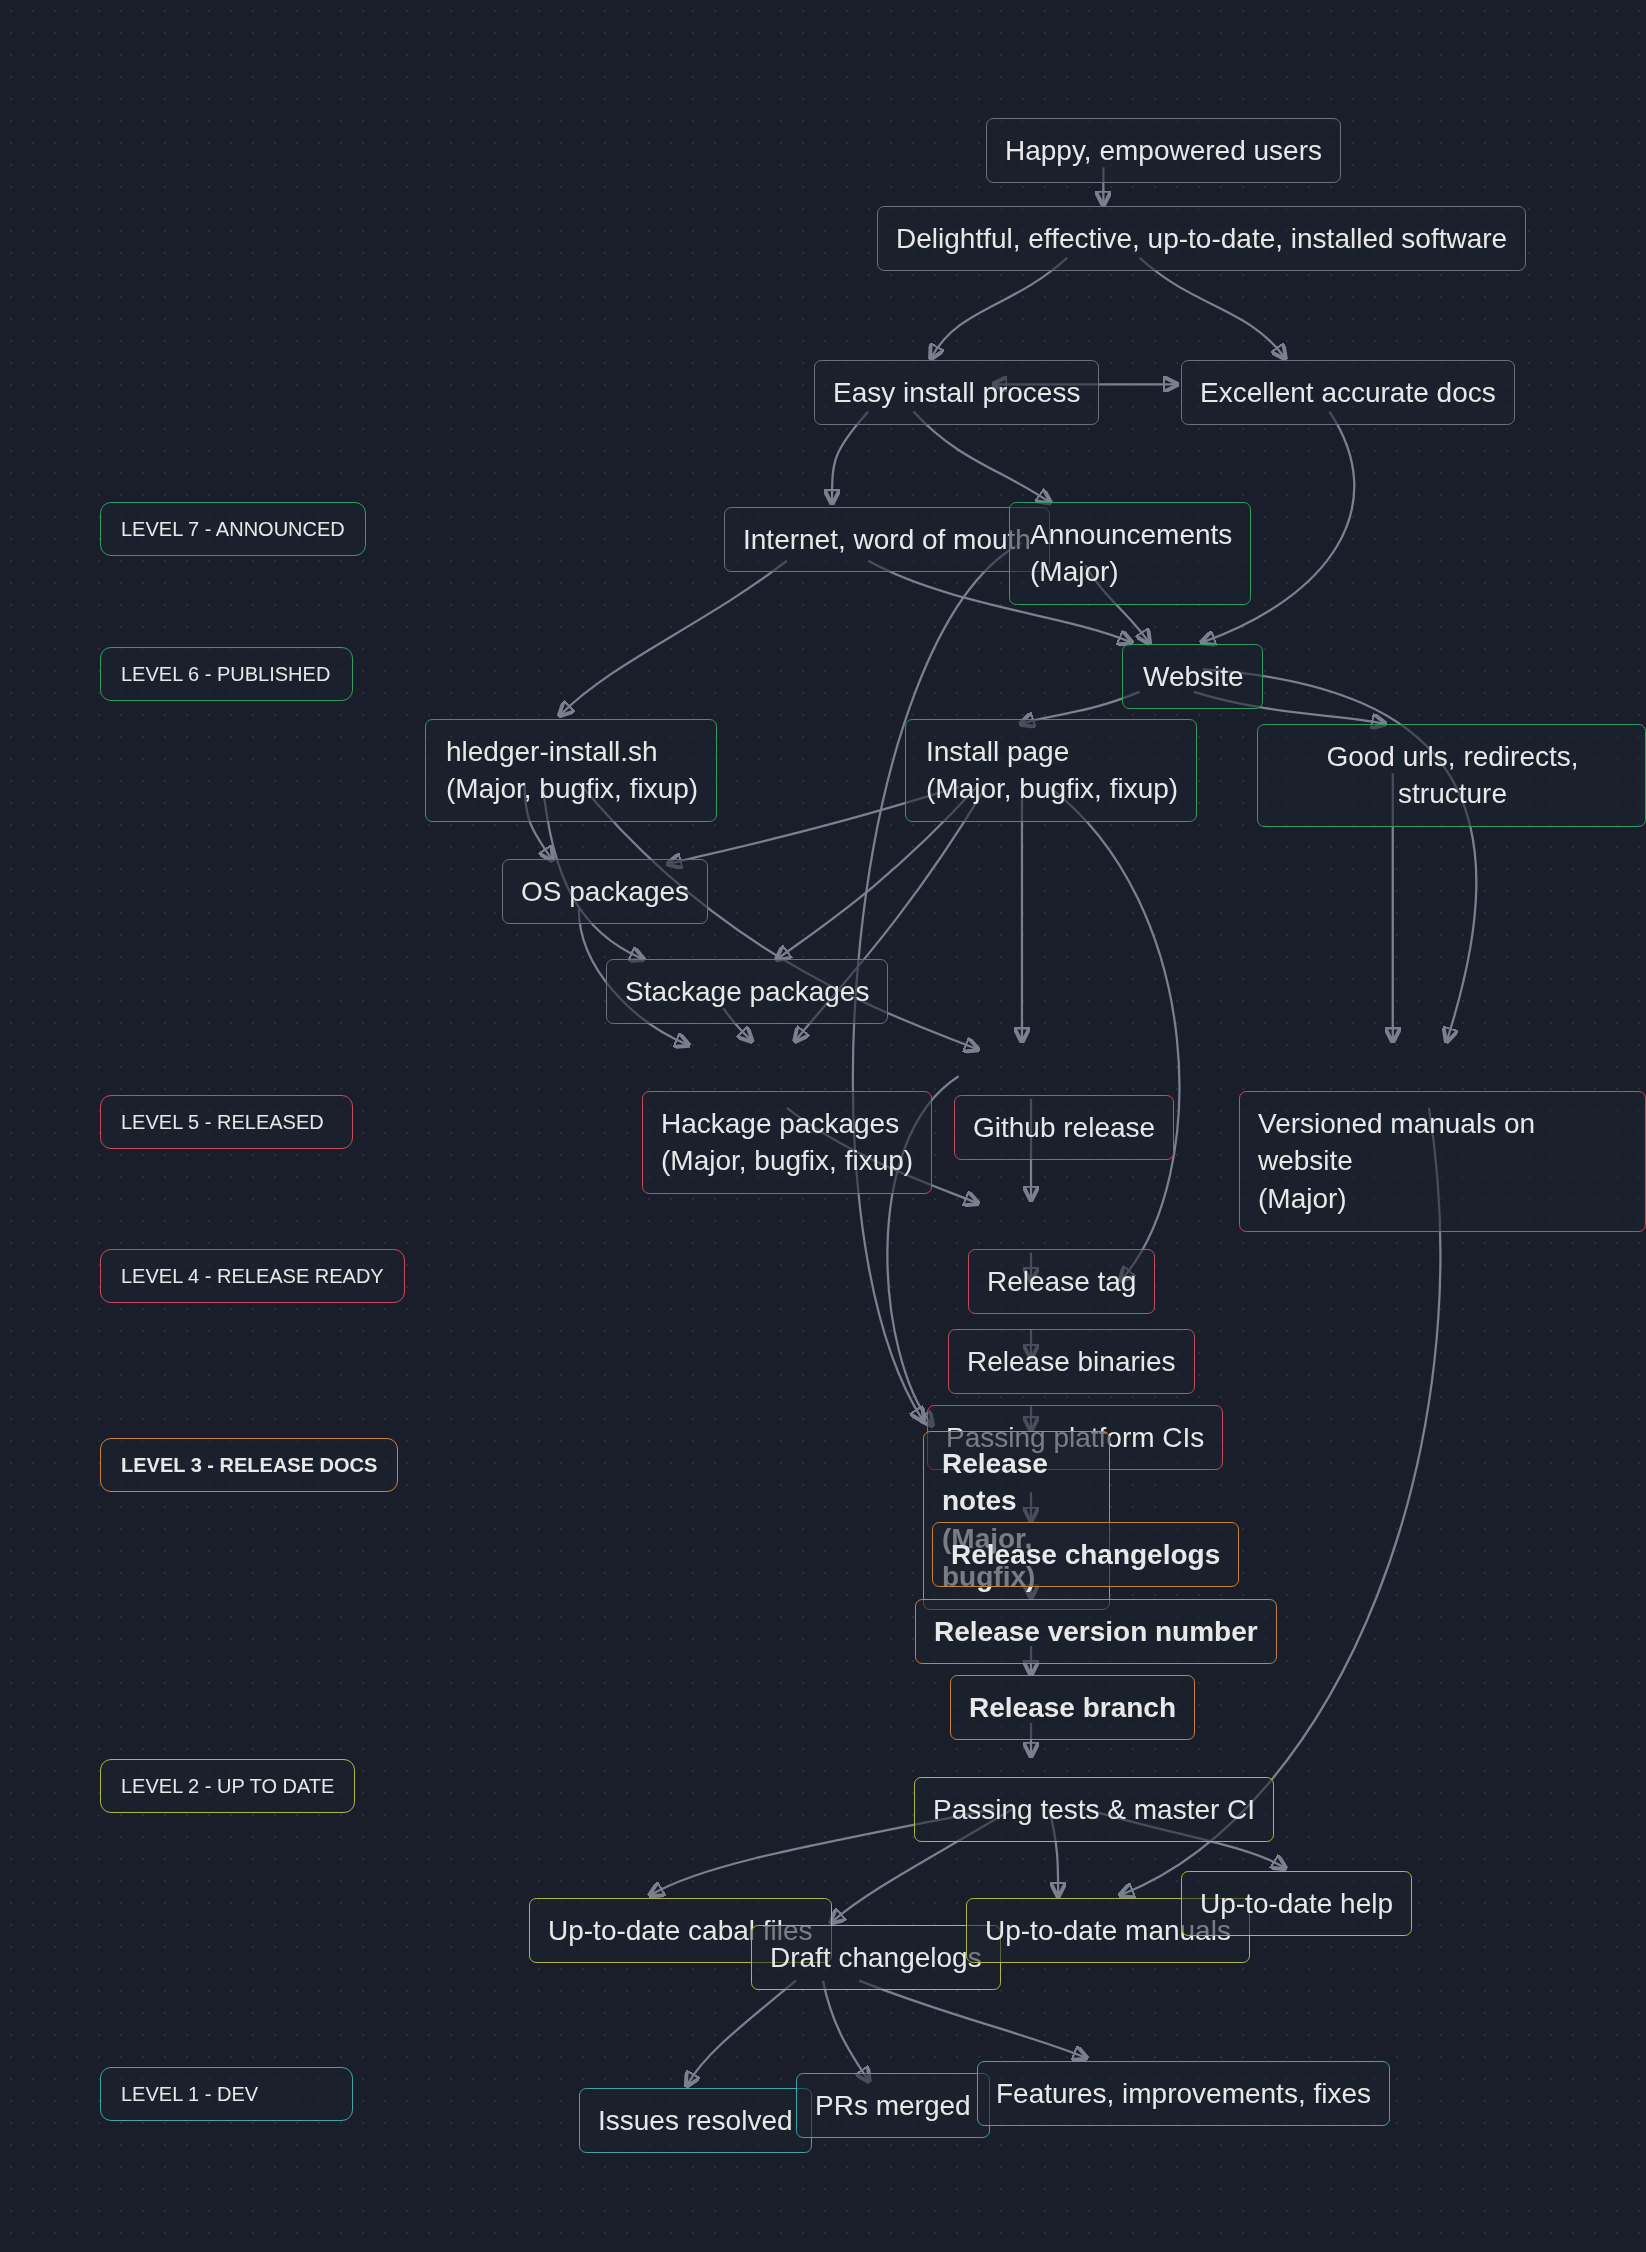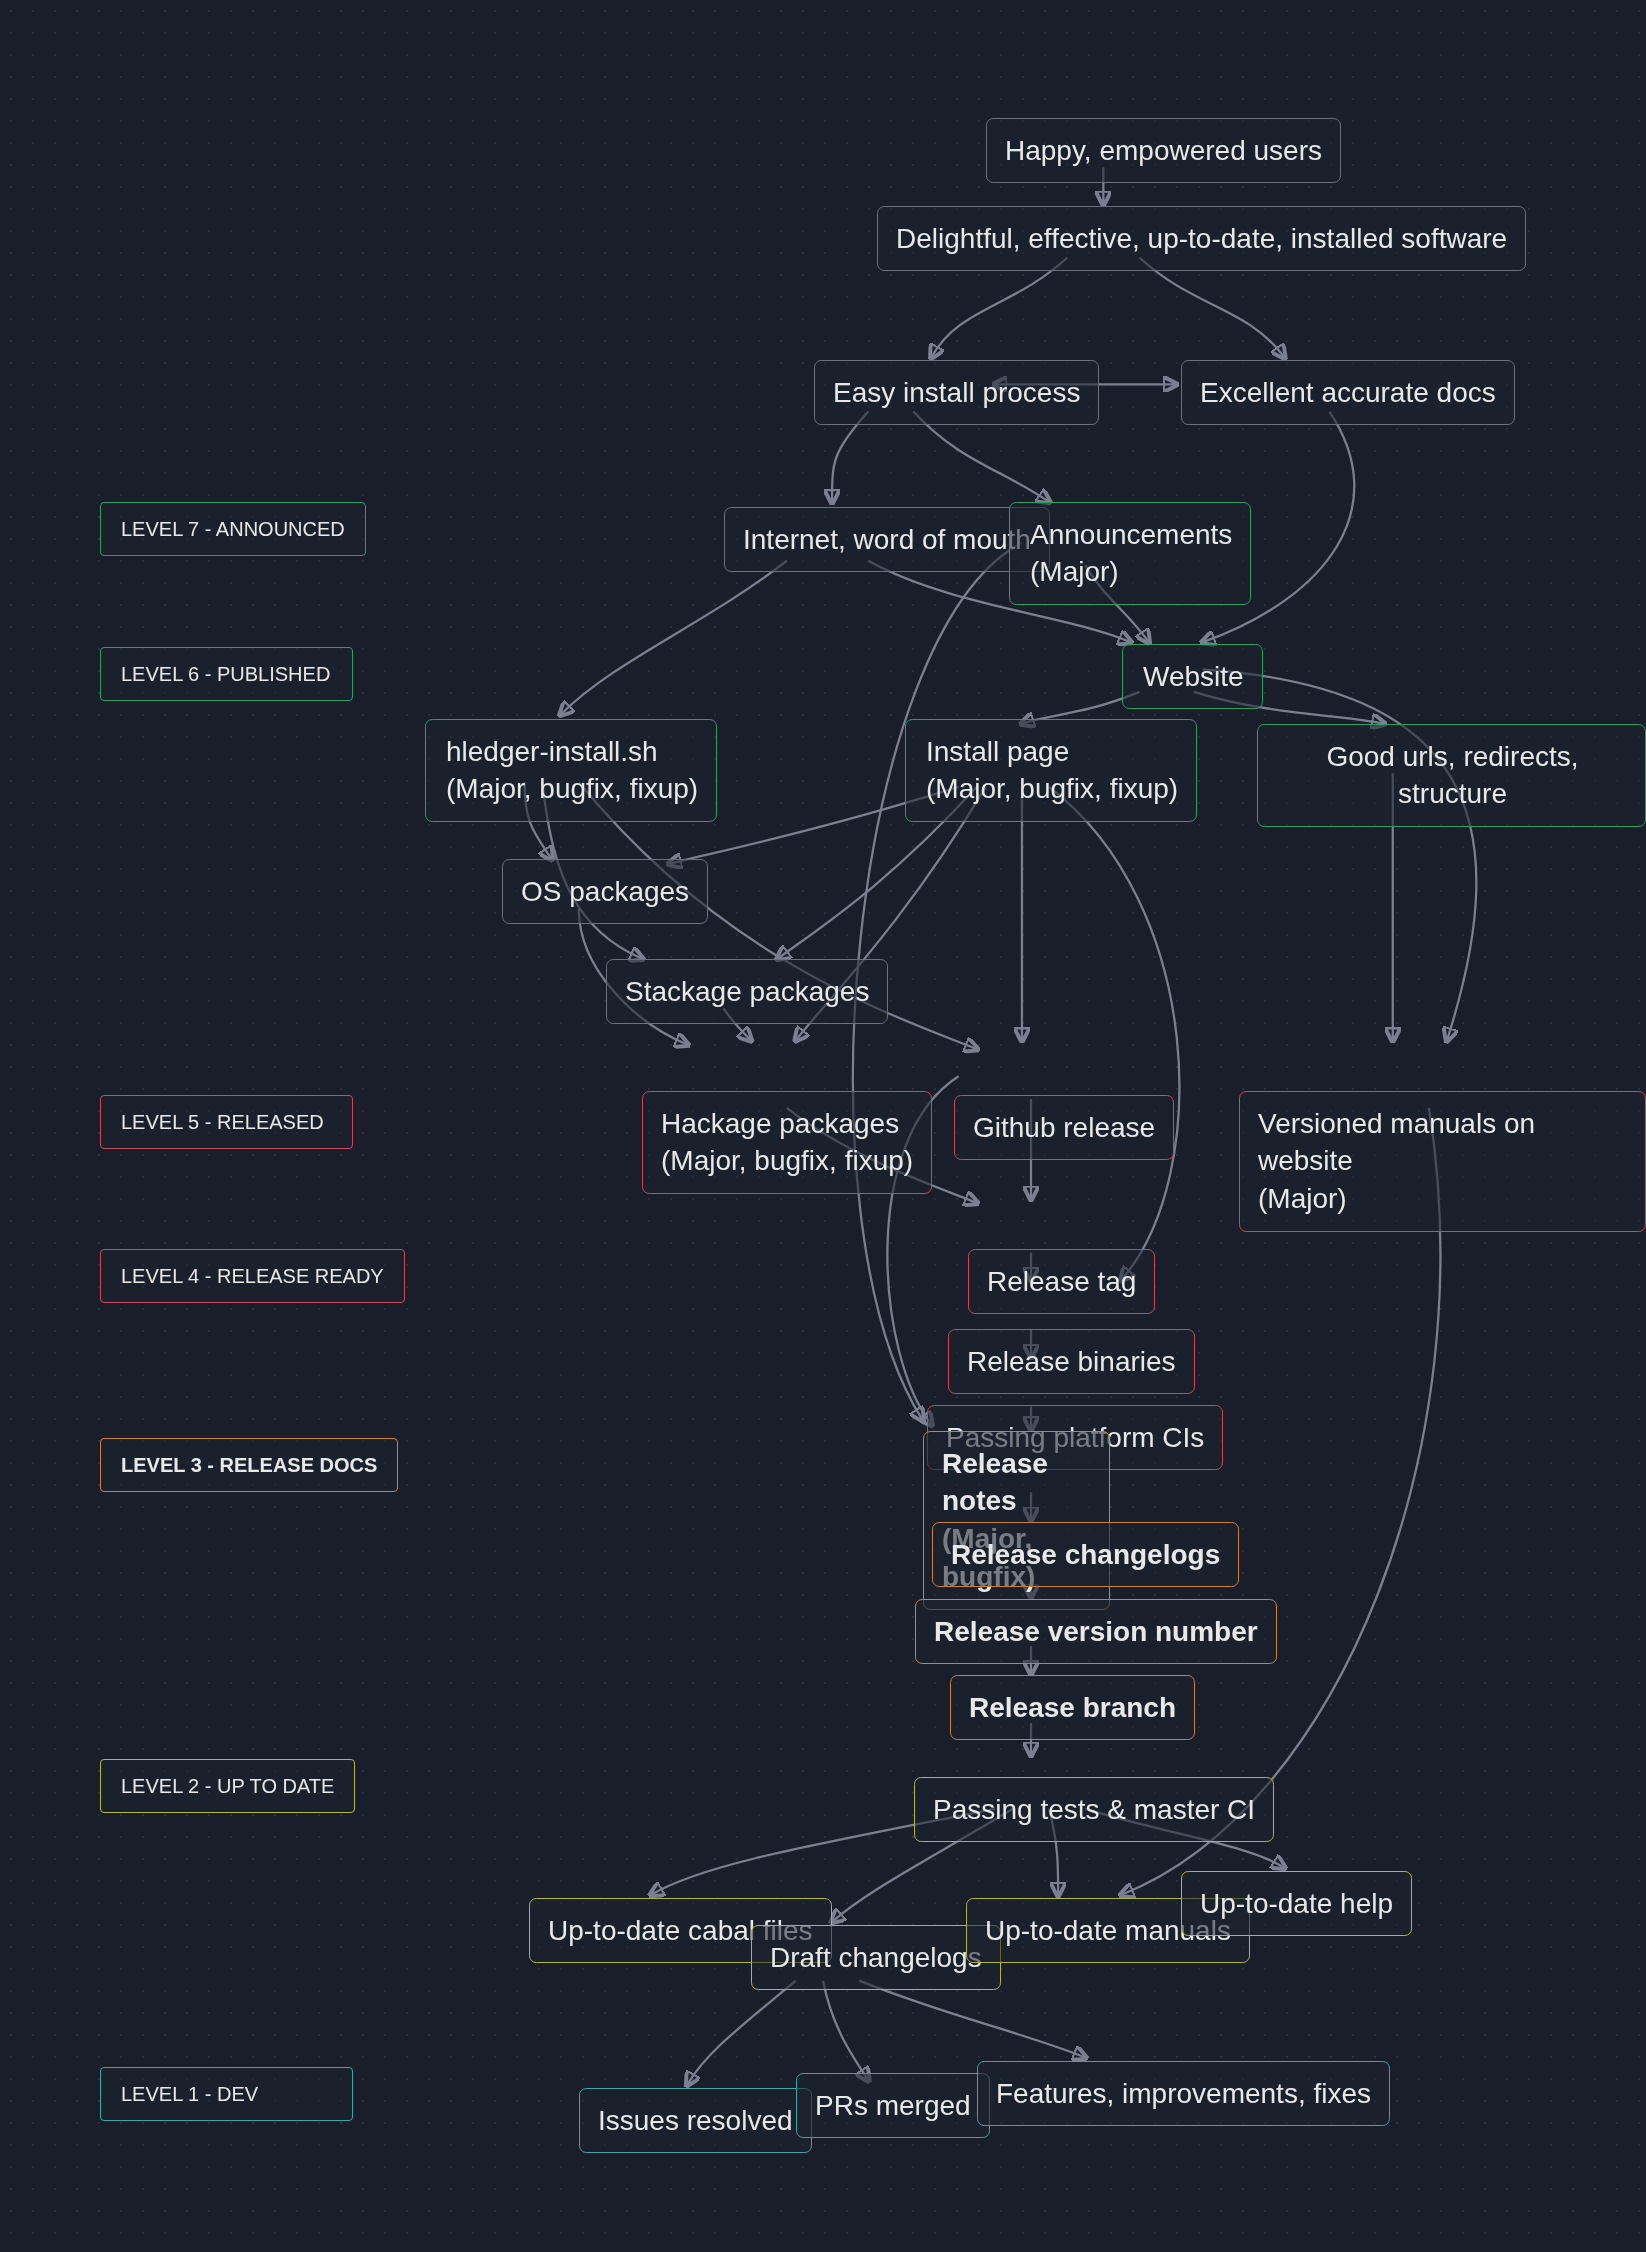--- a/index.html
+++ b/index.html
@@ -27,21 +27,21 @@
   .node.center { text-align: center; }
   .gray  { border: 1.8px solid #6b717f; }
   .green { border: 1.8px solid #2f9e5f; padding-left: 20px; }
   .red   { border: 1.8px solid #c94a5a; margin-top: 46px; }
   .orange{ border: 1.8px solid #c9823a; font-weight: bold; }
   .yellow{ border: 1.8px solid #b0b63f; }
   .teal  { border: 1.8px solid #3da6a6; }
   .level {
     position: absolute;
     left: 100px;
-    border-radius: 4px;
+    border-radius: 11px;
     padding: 14.5px 20px;
     font-size: 20px;
     background: rgba(30,35,48,0.55);
     min-width: 253px;
   }
   svg.edges {
     position: absolute;
     top: 0; left: 0;
     width: 1646px; height: 2252px;
     pointer-events: none;

